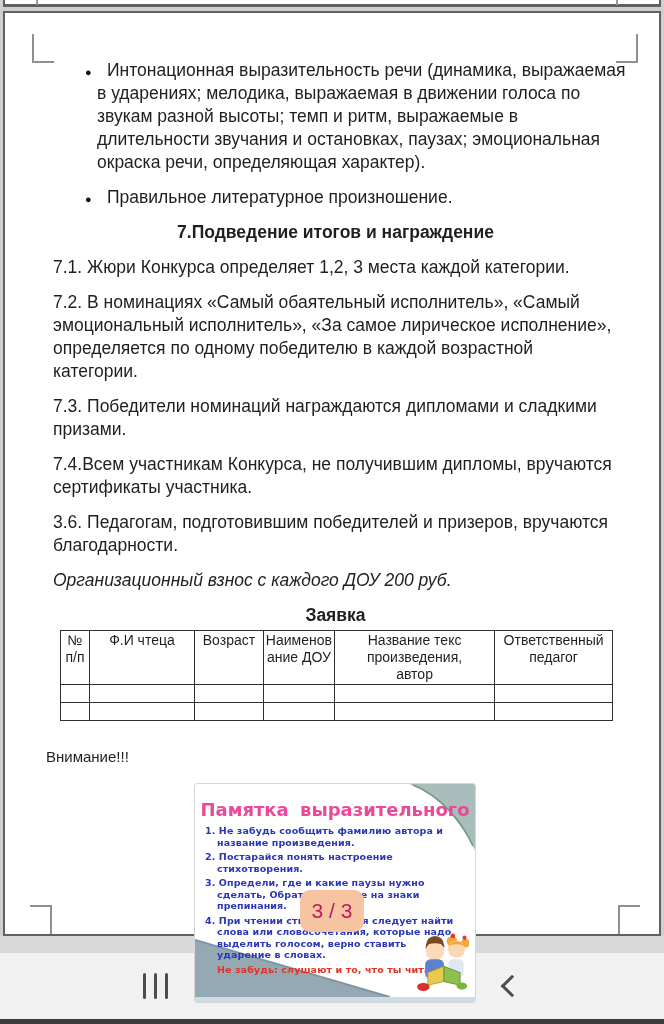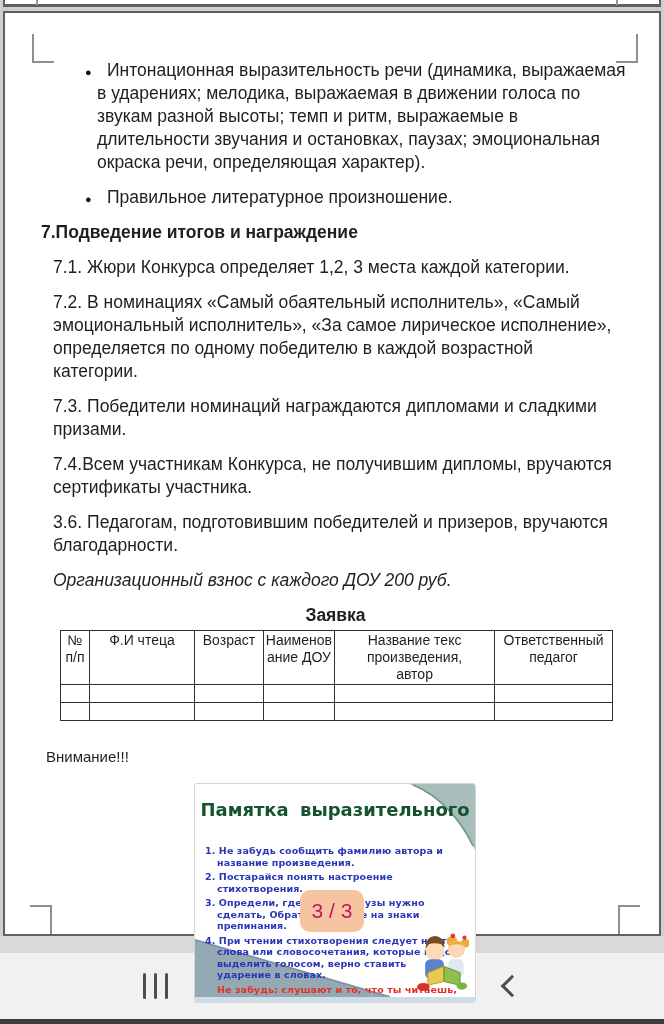--- a/index.html
+++ b/index.html
@@ -29,21 +29,21 @@
   .crop-mark.tr { top: 21px;  right: 21px; border-right: 2px solid #8f8f8f; border-bottom: 2px solid #8f8f8f; }
   .crop-mark.bl { bottom: 0;  left: 25px;  border-top: 2px solid #8f8f8f;   border-right: 2px solid #8f8f8f; }
   .crop-mark.br { bottom: 0;  right: 19px; border-top: 2px solid #8f8f8f;   border-left: 2px solid #8f8f8f; }
   .content { padding: 46px 29px 4px 36px; font-size: 17.5px; line-height: 23px; }
   .bullets { list-style: none; }
   .bullets li { position: relative; padding-left: 56px; margin-bottom: 12px; }
   .bullets li::before {
     content: "●"; position: absolute; left: 44px; top: 2px; font-size: 11px; color: #111;
   }
   .bullets li .first-indent { display: inline-block; width: 10px; }
-  .s7-heading { text-align: left; font-weight: bold; margin: 10px 0 9px 0; }
+  .s7-heading { text-align: center; font-weight: bold; margin: 10px 0 9px 0; }
   .s7-items p { margin: 12px; }
   .fee-note { font-style: italic; }
   .appendix { text-align: right; font-weight: bold; margin-top: 1px; }
   .app-title { text-align: center; font-weight: bold; }
   .app-subtitle { text-align: center; white-space: pre-line; }
   
   table.application {
     border-collapse: collapse; margin-top: 3px; width: 553px; margin-left: 19px;
     font-size: 14px; line-height: 17px;
   }
@@ -55,24 +55,24 @@
   .attention { margin-top: 24px; font-size: 15px; margin-left: 5px; }
   
   .memo {
     position: relative; width: 282px; height: 220px; margin: 15px 0 0 153px;
     background: #ffffff; border: 1px solid #d6d6d6; border-radius: 3px; overflow: hidden;
   }
   .memo-swoosh { position: absolute; top: 0; right: 0; }
   .memo-title {
     position: relative; margin-top: 13px; text-align: center;
     font-family: "DejaVu Sans", sans-serif; font-weight: bold;
-    font-size: 18px; line-height: 25px; color: #14532d; word-spacing: 5px; z-index: 2;
+    font-size: 18px; line-height: 25px; color: #ec4899; word-spacing: 5px; z-index: 2;
   }
   .memo-items {
-    position: relative; margin-top: 23px; padding: 0 12px 0 10px; z-index: 2;
+    position: relative; margin-top: 3px; padding: 0 12px 0 10px; z-index: 2;
     font-family: "DejaVu Sans", sans-serif; font-weight: bold;
     font-size: 9.5px; line-height: 11.5px; color: #2a35b8; letter-spacing: .1px;
   }
   .memo-item { padding-left: 12px; text-indent: -12px; margin-bottom: 3px; }
   .memo-red { color: #e53124; padding-left: 12px; }
   .memo-triangle { position: absolute; left: 0; bottom: 5px; z-index: 1; }
   .memo-kids { position: absolute; right: 6px; bottom: 9px; z-index: 3; }
   .memo-strip { position: absolute; left: 0; right: 0; bottom: 0; height: 5px; background: #cddde8; z-index: 4; }
   
   .page-badge {

